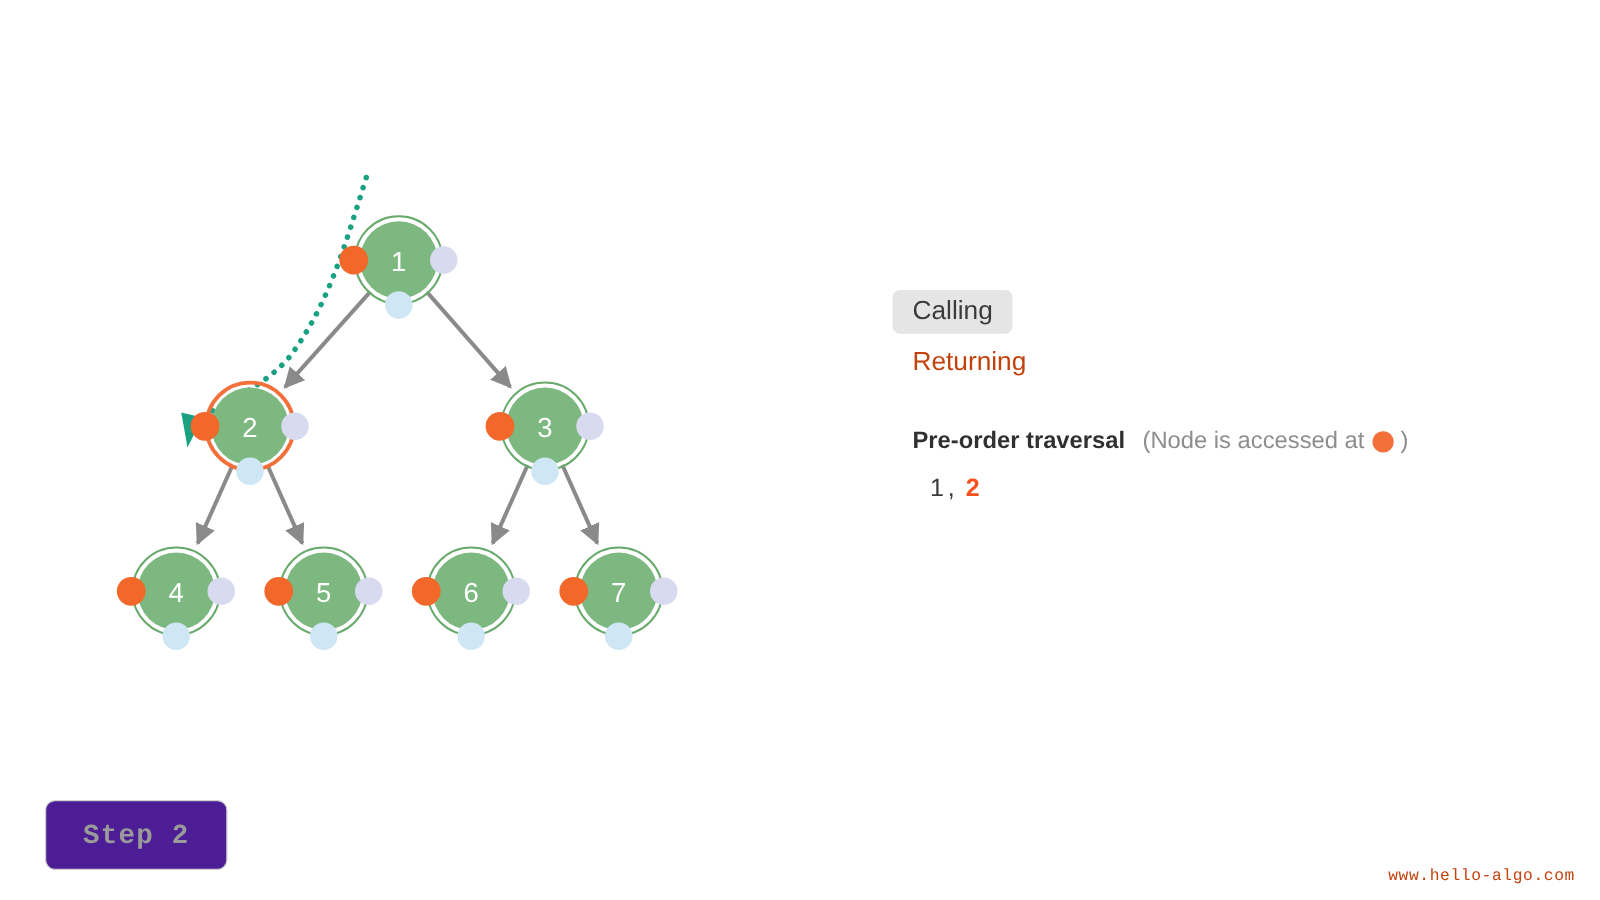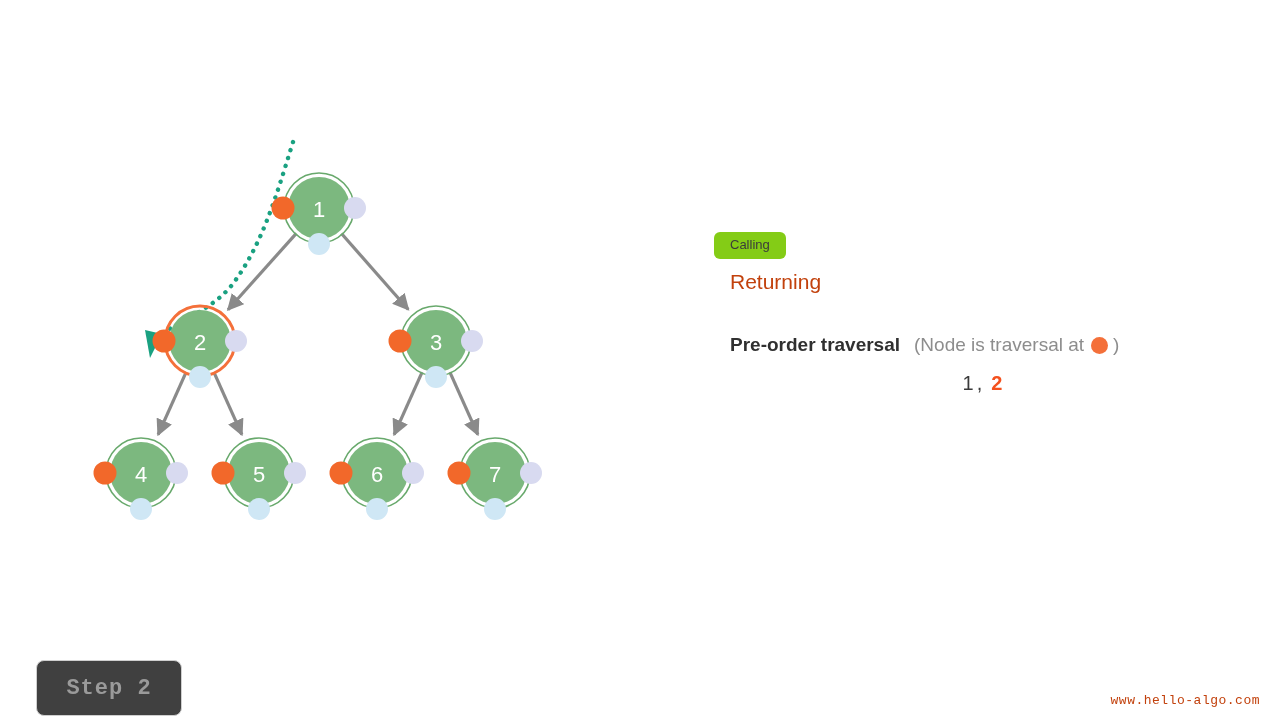--- a/index.html
+++ b/index.html
@@ -33,24 +33,24 @@
 
   
   .panel {
     position: absolute;
     left: 714px;
     top: 232px;
     width: 540px;
   }
   .state-badge {
     display: inline-block;
-    background: #84cc16;
+    background: #e5e5e5;
     border-radius: 6px;
     padding: 6px 16px 8px 16px;
-    font-size: 13px;
+    font-size: 21px;
     color: #3b3b3b;
     line-height: 1.0;
   }
   .state-plain {
     display: block;
     margin-top: 12px;
     padding: 0 16px;
     font-size: 21px;
     color: #c2410c;
     line-height: 1.0;
@@ -84,21 +84,20 @@
   .traversal-note-close {
     font-size: 19px;
     color: #8d8d8d;
   }
   .seq-row {
     margin-top: 16px;
     padding: 0 30px;
     font-size: 20px;
     color: #3b3b3b;
     letter-spacing: 1px;
-    text-align: center;
   }
   .seq-item { margin-right: 2px; }
   .seq-item.current {
     color: #f4511e;
     font-weight: bold;
   }
   .seq-comma { color: #3b3b3b; margin-right: 8px; }
 
   
   .step-badge {
@@ -110,22 +109,21 @@
     border: 1px solid #cfcfcf;
     border-radius: 8px;
     display: flex;
     align-items: center;
     justify-content: center;
     font-family: "Liberation Mono", monospace;
     font-size: 22px;
     font-weight: bold;
     color: #9a9a9a;
     letter-spacing: 1px;
-    background: #404040;
-    margin-top: 20px;
+    background: #4c1d95;
   }
 
   
   .watermark {
     position: absolute;
     right: 20px;
     bottom: 12px;
     font-family: "Liberation Mono", monospace;
     font-size: 13px;
     color: #c2410c;
@@ -214,21 +212,21 @@
         </g>
       </g>
   </svg>
 
   <div class="panel">
     <div class="state-badge">Calling</div>
     <div class="state-plain">Returning</div>
 
     <div class="traversal-row">
       <span class="traversal-title">Pre-order traversal</span>
-      <span class="traversal-note">(Node is traversal at</span>
+      <span class="traversal-note">(Node is accessed at</span>
       <span class="legend-dot"></span>
       <span class="traversal-note-close">)</span>
     </div>
 
     <div class="seq-row" id="sequence-row"><span class="seq-item">1</span><span class="seq-comma">,</span><span class="seq-item current">2</span></div>
   </div>
 
   <div class="step-badge">Step 2</div>
 
   <div class="watermark">www.hello-algo.com</div>

